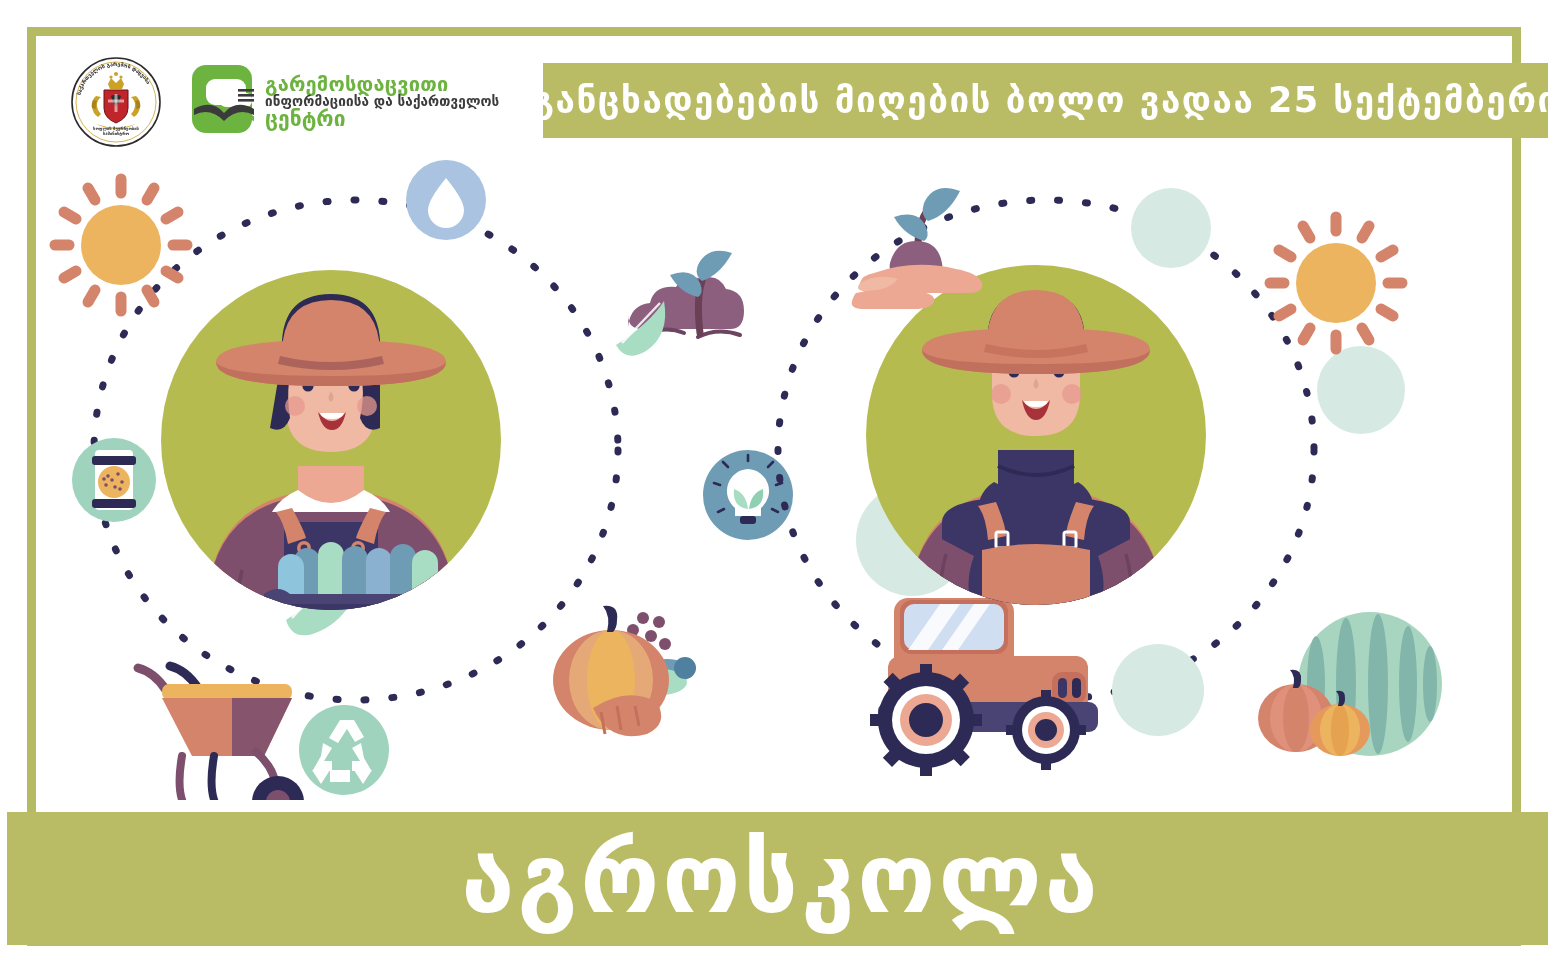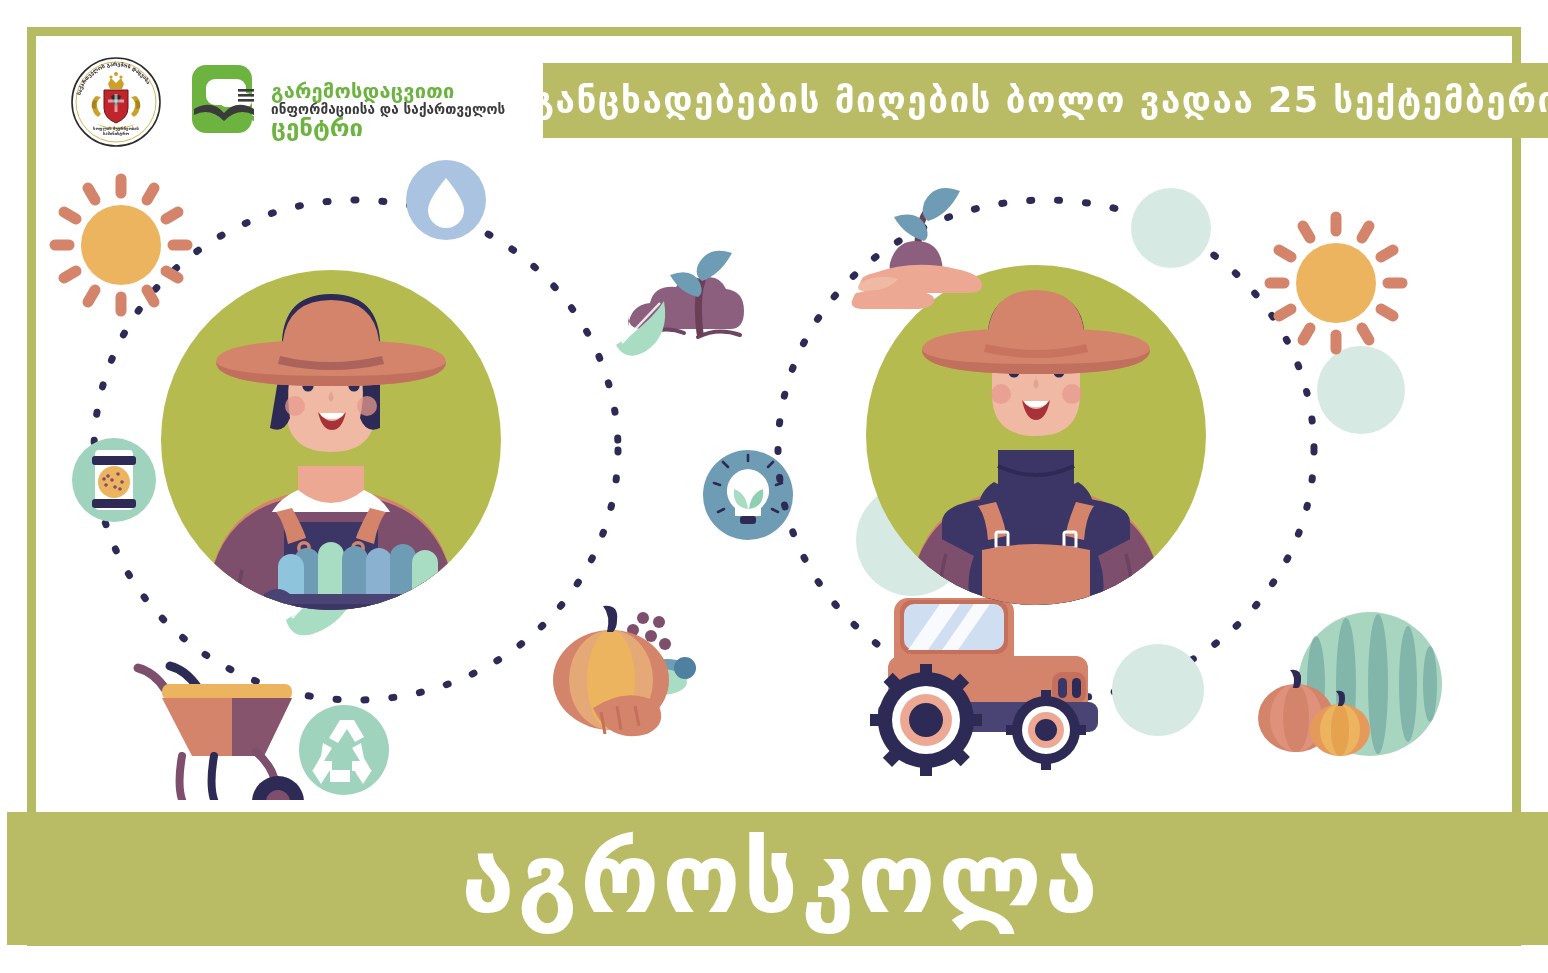--- a/index.html
+++ b/index.html
@@ -31,26 +31,26 @@
     font-size:35px;
     font-weight:700;
     letter-spacing:1.5px;
     white-space:nowrap;
     line-height:1;
   }
 
   
   .logos{position:absolute;left:70px;top:52px;height:100px;display:flex;align-items:center;gap:28px;z-index:6;}
   .emblem{width:92px;height:92px;position:relative;}
-  .logo-lockup{display:flex;align-items:flex-end;gap:9px;}
+  .logo-lockup{display:flex;align-items:center;gap:3px;}
   .logo-mark{width:72px;height:78px;}
   .logo-text{display:flex;flex-direction:column;justify-content:center;line-height:1.04;}
   .logo-l1{color:#6cb33f;font-size:20px;font-weight:700;letter-spacing:.2px;}
   .logo-l2{color:#3b3b3b;font-size:13.5px;font-weight:700;letter-spacing:.1px;}
-  .logo-l3{color:#6cb33f;font-size:24px;font-weight:700;}
+  .logo-l3{color:#6cb33f;font-size:21px;font-weight:700;}
 
   
   .art{position:absolute;left:36px;top:150px;width:1476px;height:650px;z-index:2;}
   .art svg{display:block;width:100%;height:100%;}
 
   
   .bottom-banner{
     position:absolute;left:0;top:812px;width:1548px;height:133px;
     background:#b9bc64;
     display:flex;align-items:center;justify-content:center;

